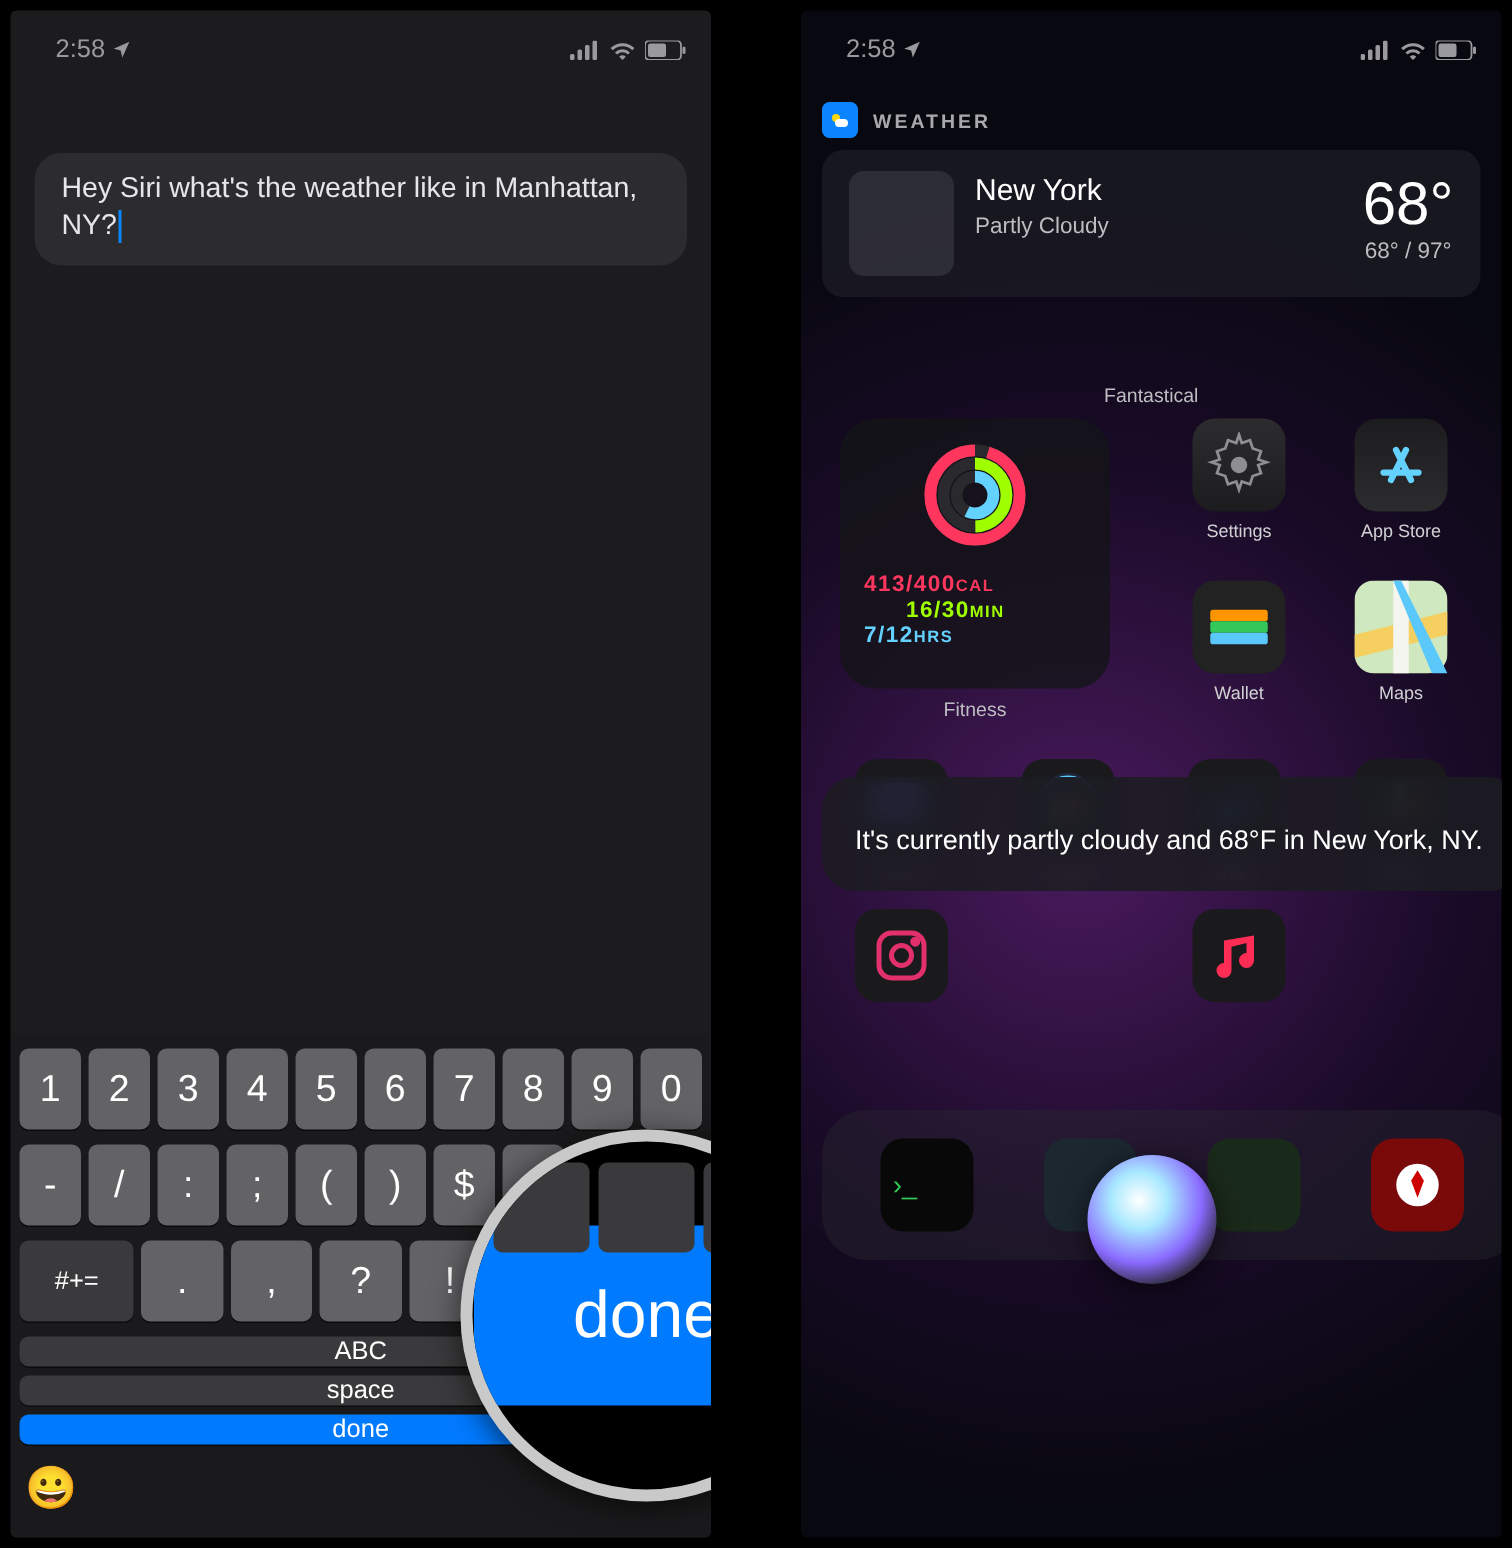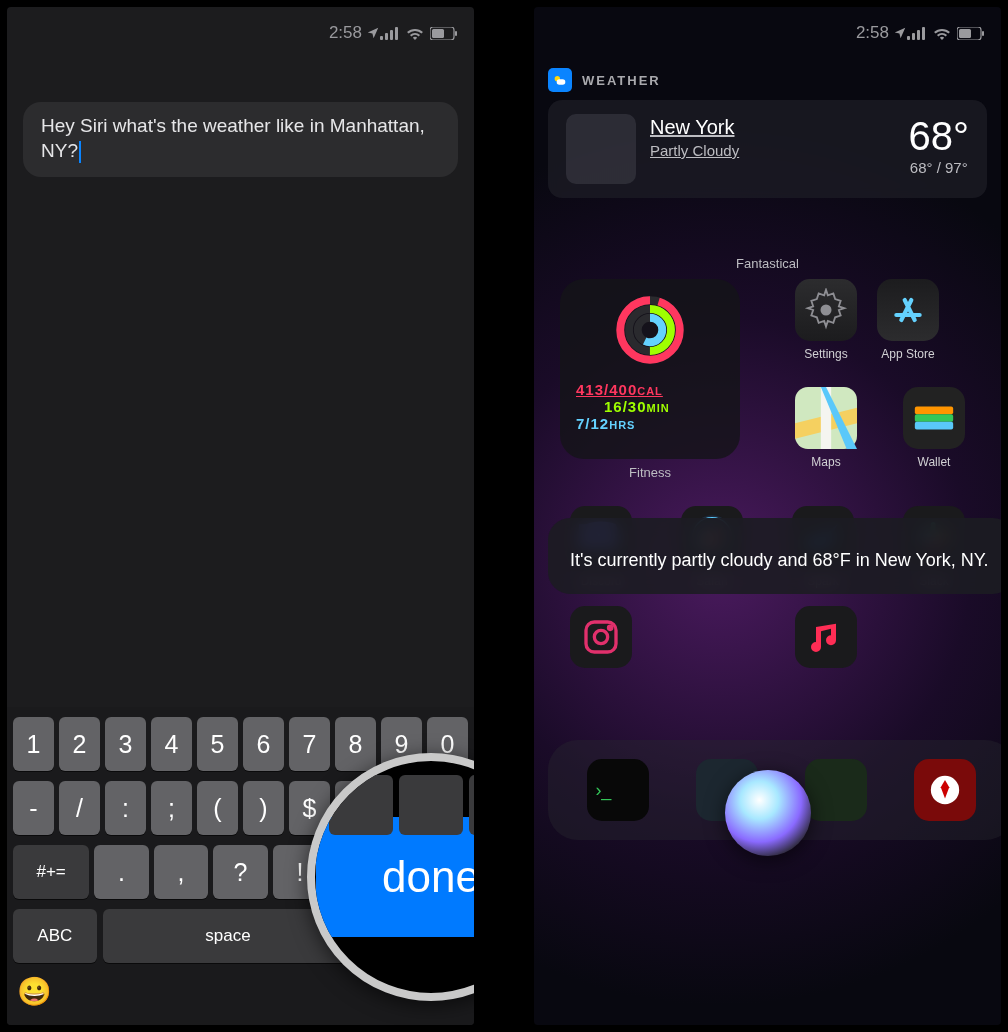--- a/index.html
+++ b/index.html
@@ -1,72 +1,72 @@
 <!DOCTYPE html>
 <html><head>
 <meta charset="utf-8">
 <style>
   * { margin: 0; padding: 0; box-sizing: border-box; font-family: -apple-system, "Helvetica Neue", sans-serif; }
   body { background: #000; width: 1008px; height: 1032px; position: relative; display: flex; gap: 60px; padding: 7px; }
   .phone { width: 470px; height: 1018px; background: #1c1c1e; position: relative; overflow: hidden; border-radius: 4px; }
-  .statusbar { display: flex; justify-content: flex-end; align-items: center; padding: 7px 16px 0 30px; height: 45px; color: #9a9a9e; font-size: 17px; font-weight: 500; }
+  .statusbar { display: flex; justify-content: space-between; align-items: center; padding: 7px 16px 0 30px; height: 45px; color: #9a9a9e; font-size: 17px; font-weight: 500; }
   .statusbar .left { display: flex; align-items: center; gap: 4px; }
   .statusbar .right { display: flex; align-items: center; gap: 6px; }
   .statusbar svg { display: block; }
 
   
   .siri-bubble { margin: 50px 16px 0 16px; background: #2c2c2e; border-radius: 18px; padding: 12px 18px 14px 18px; color: #e6e6e8; font-size: 19px; line-height: 1.3; }
   .cursor { display: inline-block; width: 2px; height: 22px; background: #0a84ff; vertical-align: middle; margin-left: 1px; }
 
   .keyboard { position: absolute; bottom: 0; left: 0; right: 0; background: #1a1a1c; padding-top: 10px; }
   .keyrow { display: flex; justify-content: center; gap: 5px; padding: 0 6px; margin-bottom: 10px; }
   .key { background: #636366; color: #fff; border-radius: 6px; height: 54px; display: flex; align-items: center; justify-content: center; font-size: 25px; box-shadow: 0 1px 0 rgba(0,0,0,.6); }
   .keyrow.r1 .key { flex: 1; }
   .keyrow.r2 .key { flex: 1; }
   .keyrow.r3 .key { flex: 1; }
   .key.dark { background: #3a3a3c; }
   .key.wide { flex: 1.4 !important; }
-  .bottomrow { display: flex; gap: 6px; padding: 0 6px 6px 6px; }
+  .bottomrow { display: flex; gap: 6px; padding: 0 6px 6px 6px; flex-direction: column; }
   .bottomrow .key { font-size: 17px; }
   .bottomrow .abc { flex: 1; }
   .bottomrow .space { flex: 3; }
   .bottomrow .done { flex: 1.3; background: #007aff; color: #fff; font-size: 17px; }
   .emoji-row { display: flex; padding: 6px 10px 16px; }
   .emoji { width: 34px; height: 34px; color: #fff; font-size: 28px; }
 
   .magnify { position: absolute; width: 248px; height: 248px; border-radius: 50%; border: 8px solid #c9c9c9; background: #000; bottom: 24px; left: 300px; overflow: hidden; box-shadow: 0 4px 20px rgba(0,0,0,.6); display: flex; align-items: center; justify-content: center; }
   .magnify .done-btn { width: 230px; height: 120px; background: #007aff; color: #fff; font-size: 44px; display: flex; align-items: center; justify-content: center; border-radius: 10px; }
   .magnify .kb-top { position: absolute; top: 14px; left: 14px; right: 14px; height: 60px; display: flex; gap: 6px; }
   .magnify .kb-top .mk { flex: 1; background: #3a3a3c; border-radius: 6px; }
 
   
   .phone.right { background: radial-gradient(circle at 40% 55%, #4a1a5e 0%, #1a0b28 40%, #080810 70%); }
   .dimlayer { position: absolute; inset: 0; background: rgba(0,0,0,.45); }
   .phone.right > * { position: relative; }
   .weather-head { display: flex; align-items: center; gap: 10px; margin: 16px 14px 8px 14px; letter-spacing: 2px; color: #a9a9ad; font-size: 13px; font-weight: 600; }
   .w-icon { width: 24px; height: 24px; background: #0a84ff; border-radius: 5px; display: flex; align-items: center; justify-content: center; color: #fff; }
   .weather-card { margin: 0 14px; background: rgba(30,30,38,.7); border-radius: 14px; padding: 14px 18px; display: flex; gap: 14px; backdrop-filter: blur(6px); }
   .weather-card .thumb { width: 70px; height: 70px; background: rgba(60,60,70,.6); border-radius: 10px; }
-  .weather-card .mid { flex: 1; color: #bdbdc2; font-size: 15px; line-height: 1.35; text-decoration: underline; }
+  .weather-card .mid { flex: 1; color: #bdbdc2; font-size: 15px; line-height: 1.35; }
   .weather-card .mid .city { color: #fff; font-size: 20px; font-weight: 500; }
   .weather-card .right-col { text-align: center; color: #fff; }
   .weather-card .temp { font-size: 40px; font-weight: 300; }
   .weather-card .hilo { font-size: 15px; color: #bdbdc2; }
 
   .home { padding: 58px 26px 0 26px; }
   .section-label { text-align: center; color: #bdbdc2; font-size: 13px; margin-bottom: 8px; }
   .home-row { display: flex; gap: 26px; justify-content: space-between; margin-bottom: 4px; }
   .app { width: 82px; display: flex; flex-direction: column; align-items: center; gap: 6px; }
   .app .icon { width: 62px; height: 62px; border-radius: 15px; display: flex; align-items: center; justify-content: center; color: #fff; }
   .app .label { color: #d1d1d4; font-size: 12px; text-align: center; }
   .widget { width: 180px; height: 180px; border-radius: 24px; background: rgba(20,20,24,.8); padding: 16px; color: #bdbdc2; font-size: 15px; letter-spacing: 1px; }
   .widget .rings { display: block; margin: 0 auto 16px auto; }
   .fitline { font-weight: 600; font-size: 15px; }
   .fit-unit { font-size: 11px; }
-  .c-cal { color: #ff375f; text-decoration: underline; }
+  .c-cal { color: #ff375f; }
   .c-min { color: #9fff00; margin-left: 28px; }
   .c-hrs { color: #64d2ff; }
 
   .siri-panel { position: absolute; left: 14px; right: 14px; bottom: 154px; background: rgba(28,28,34,.9); border-radius: 22px; padding: 18px 22px 22px 22px; color: #bdbdc2; font-size: 18px; line-height: 1.35; backdrop-filter: blur(8px); }
   .siri-panel .answer { color: #fff; font-weight: 500; margin-top: 12px; }
   .siri-panel .chev { color: #8e8e93; }
 
   .dock { position: absolute; bottom: 8px; left: 14px; right: 14px; height: 100px; background: rgba(40,40,48,.4); border-radius: 30px; display: flex; align-items: center; justify-content: space-around; padding: 0 16px; }
   .dock .dicon { width: 62px; height: 62px; border-radius: 15px; }
 
@@ -238,61 +238,61 @@
             <circle cx="40" cy="40" r="14" fill="none" stroke="#2a2a2e" stroke-width="9"></circle>
               <circle cx="40" cy="40" r="14" fill="none" stroke="#64d2ff" stroke-width="9" stroke-dasharray="50 88" transform="rotate(-90 40 40)"></circle>
           </svg>
           <div class="fitline c-cal"><span>413/400</span><span class="fit-unit">CAL</span></div>
           <div class="fitline c-min"><span>16/30</span><span class="fit-unit">MIN</span></div>
           <div class="fitline c-hrs"><span>7/12</span><span class="fit-unit">HRS</span></div>
         </div>
         <div class="section-label" style="margin-top:6px">Fitness</div>
       </div>
       <div style="display:flex;flex-direction:column;gap:26px">
-        <div style="display:flex;">
+        <div style="display:flex;gap:26px">
           <div class="app">
             <div class="icon bg-settings">
                 <svg width="44" height="44" viewBox="0 0 24 24" fill="#8e8e93">
                   <circle cx="12" cy="12" r="3"></circle>
                   <path d="M12 1l1 3 3-1 1 3 3 1-1 3 3 1-3 1 1 3-3 1-1 3-3-1-1 3-1-3-3 1-1-3-3-1 1-3-3-1 3-1-1-3 3-1 1-3 3 1z" fill="none" stroke="#8e8e93" stroke-width="1"></path>
                 </svg>
               </div>
             <div class="label">Settings</div>
           </div>
           <div class="app">
             <div class="icon bg-appstore">
                 <svg width="40" height="40" viewBox="0 0 24 24" fill="none" stroke="#64d2ff" stroke-width="2.5" stroke-linecap="round">
                   <path d="M8 18l6-12M16 18l-6-12M5 15h14"></path>
                 </svg>
               </div>
             <div class="label">App Store</div>
           </div>
         </div>
         <div style="display:flex;gap:26px">
+          <div class="app">
+            <div class="icon bg-wallet">
+                <svg width="46" height="46" viewBox="0 0 24 24">
+                  <rect x="2" y="6" width="20" height="4" rx="1" fill="#ff9500"></rect>
+                  <rect x="2" y="10" width="20" height="4" rx="1" fill="#34c759"></rect>
+                  <rect x="2" y="14" width="20" height="4" rx="1" fill="#5ac8fa"></rect>
+                </svg>
+              </div>
+            <div class="label">Wallet</div>
+          </div>
           <div class="app">
             <div class="icon bg-maps">
                 <svg width="62" height="62" viewBox="0 0 24 24">
                   <rect width="24" height="24" rx="5" fill="#d0e8c0"></rect>
                   <path d="M0 14L24 8v6L0 20z" fill="#f5d060"></path>
                   <path d="M10 0h4v24h-4z" fill="#f5f5f0"></path>
                   <path d="M12 0L24 24h-4L10 0z" fill="#5ac8fa"></path>
                 </svg>
               </div>
             <div class="label">Maps</div>
           </div>
-          <div class="app">
-            <div class="icon bg-wallet">
-                <svg width="46" height="46" viewBox="0 0 24 24">
-                  <rect x="2" y="6" width="20" height="4" rx="1" fill="#ff9500"></rect>
-                  <rect x="2" y="10" width="20" height="4" rx="1" fill="#34c759"></rect>
-                  <rect x="2" y="14" width="20" height="4" rx="1" fill="#5ac8fa"></rect>
-                </svg>
-              </div>
-            <div class="label">Wallet</div>
-          </div>
         </div>
       </div>
     </div>
 
     <div class="home-row" style="margin-top:18px">
       <div class="app">
         <div class="icon bg-discord">
             <svg width="44" height="44" viewBox="0 0 24 24" fill="#5865f2">
               <path d="M4 5c4-2 12-2 16 0 2 4 2 10 0 14-2 1-4 1-4 1l-1-2c1 0 2-1 2-1-4 2-10 2-14 0 0 0 1 1 2 1l-1 2s-2 0-4-1c-2-4-2-10 0-14zM9 13a1.5 1.5 0 100-3 1.5 1.5 0 000 3zm6 0a1.5 1.5 0 100-3 1.5 1.5 0 000 3z"></path>
             </svg>

